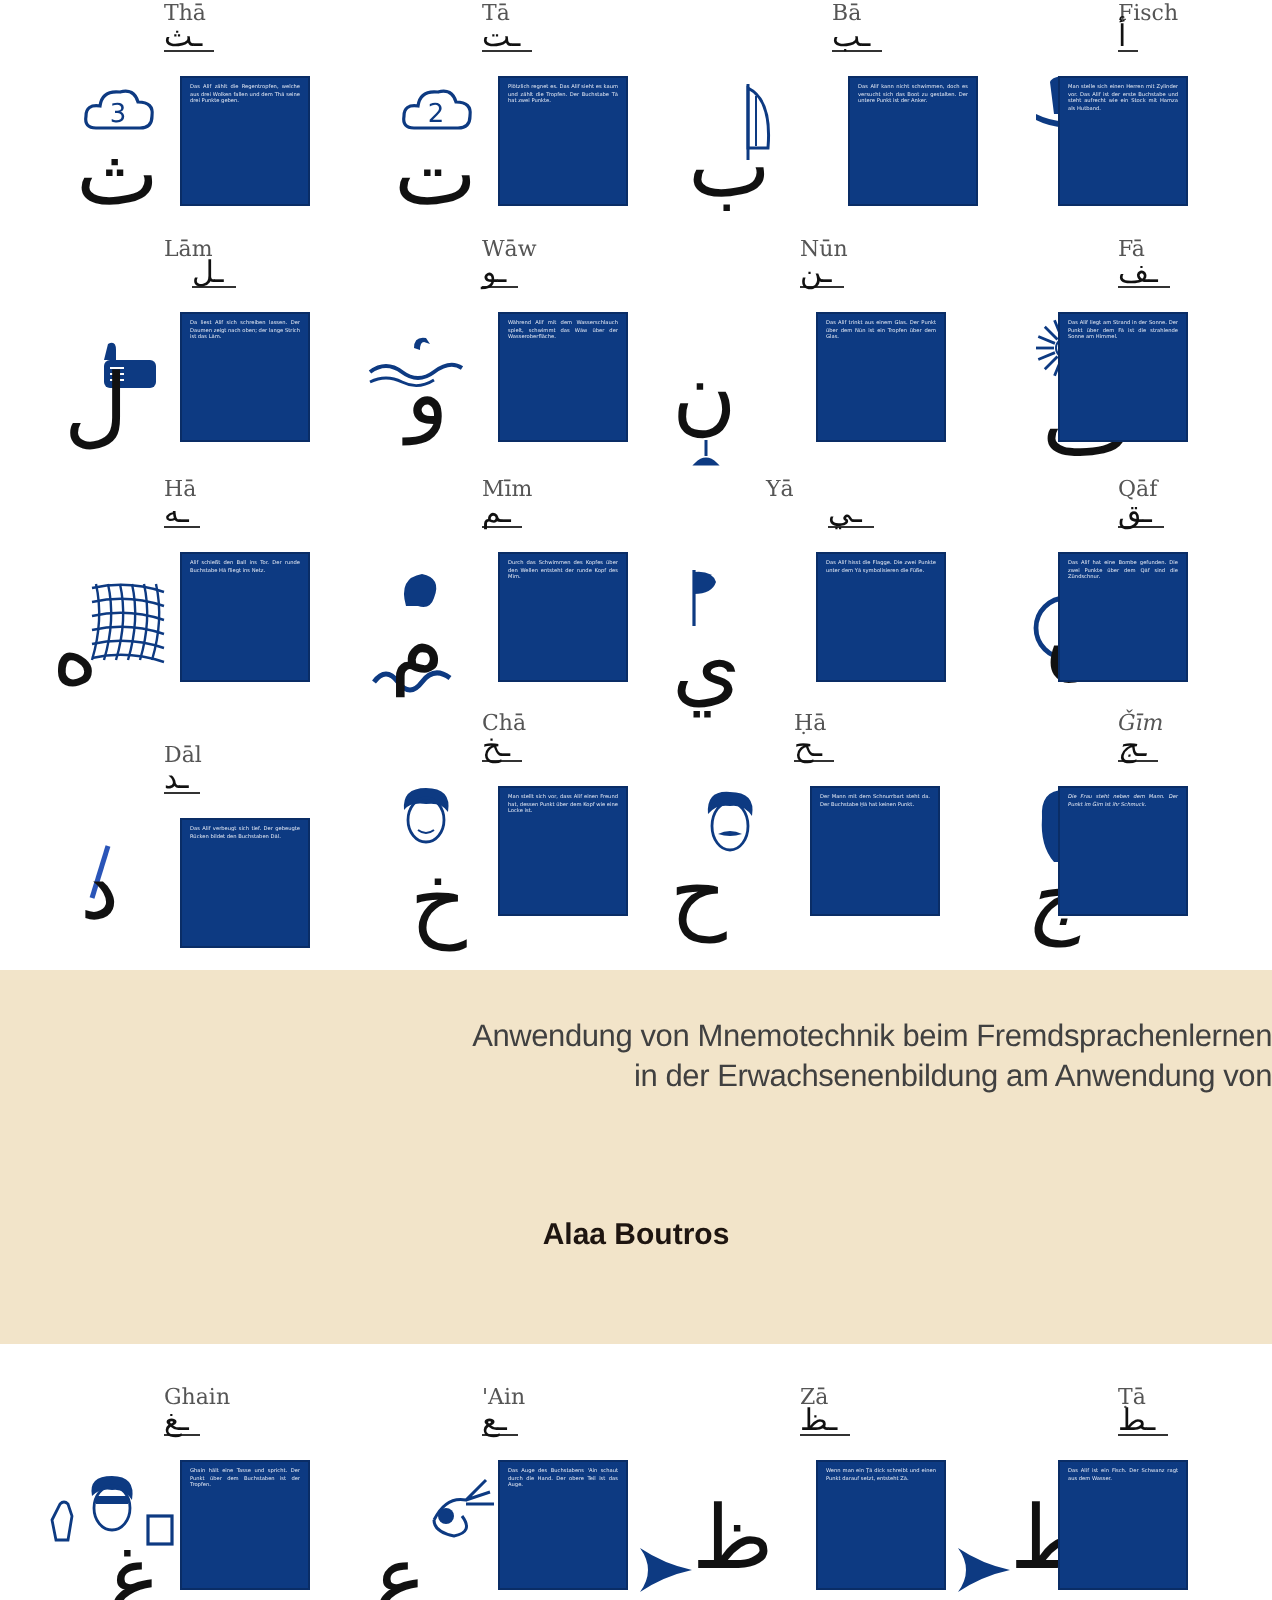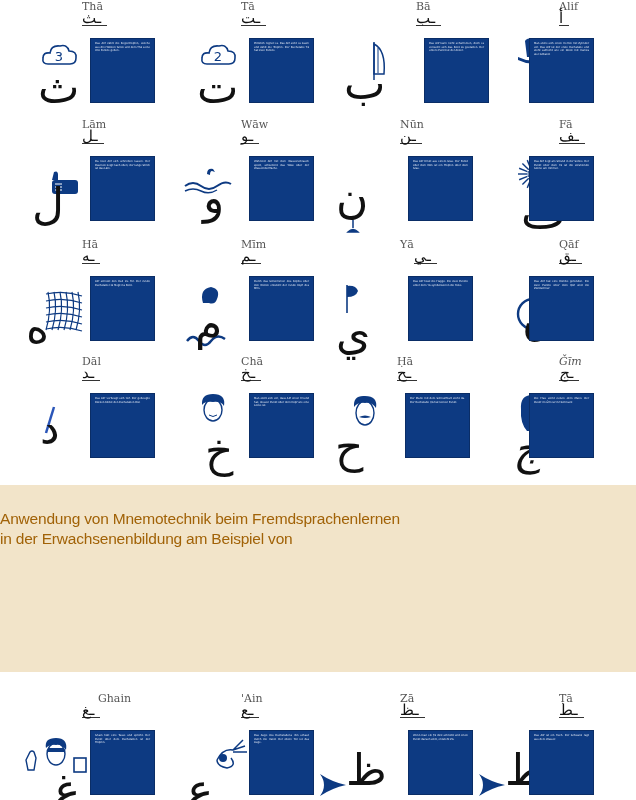--- a/index.html
+++ b/index.html
@@ -6,21 +6,21 @@
   body { width:636px; height:800px; background:#ffffff; position:relative; overflow:hidden; font-family:"DejaVu Serif", serif; }
   .grid { position:absolute; left:0; width:636px; }
   .cell { position:absolute; width:159px; height:120px; }
   .name { position:absolute; top:0; font-family:"DejaVu Serif", serif; font-size:11px; color:#555; white-space:nowrap;text-align:right; }
   .form { position:absolute; top:12px; font-size:15px; color:#111; border-bottom:1px solid #333; line-height:13px; padding:0 6px 0 0; direction:rtl; }
   .glyph { position:absolute; font-family:"DejaVu Sans", sans-serif; color:#111; font-size:44px; line-height:44px; }
   .box { position:absolute; top:38px; width:65px; height:65px; background:#0d3a82; border:1px solid #0a2d66; box-sizing:border-box; padding:3px 4px; overflow:hidden; }
   .box span { display:block; font-family:"DejaVu Sans", sans-serif; font-size:2.6px; line-height:3.7px; color:#e8edf7; text-align:justify; }
   .pic { position:absolute; }
   .band { position:absolute; left:0; top:485px; width:636px; height:187px; background:#f2e4c9; }
-  .title { position:absolute; left:0; top:24px; width:636px; text-align:left; font-family:"Liberation Sans", sans-serif; font-size:15.5px; line-height:20px; color:#a16207; letter-spacing:-0.2px; }
+  .title { position:absolute; left:0; top:24px; width:636px; text-align:right; font-family:"Liberation Sans", sans-serif; font-size:15.5px; line-height:20px; color:#404040; letter-spacing:-0.2px; }
   .author { position:absolute; left:0; top:124px; width:636px; text-align:center; font-family:"Liberation Sans", sans-serif; font-weight:bold; font-size:15px; color:#1e1510; }
 </style>
 </head>
 <body>
 
 <div id="pages">
     <div class="grid" style="top: 0px;">
       <div class="cell" style="left: 0px;">
       <div class="name" style="left:82px">Thā</div>
       <div class="form" style="left:82px">ـث</div>
@@ -52,37 +52,37 @@
             <path d="M8 2 L8 40" stroke="#0d3a82" stroke-width="1.5"></path>
             <path d="M8 4 Q20 10 18 34 L8 34 Z" fill="none" stroke="#0d3a82" stroke-width="1.5"></path>
             <path d="M12 8 L12 33" stroke="#0d3a82" stroke-width="1"></path>
           </svg></div>
       <div class="glyph" style="left:10px; top:62px">ب</div>
       <div class="box" style="left:90px">
         <span>Das Alif kann nicht schwimmen, doch es versucht sich das Boot zu gestalten. Der untere Punkt ist der Anker.</span>
       </div>
       </div>
       <div class="cell" style="left: 477px;">
-      <div class="name" style="left:82px">Alif</div>
+      <div class="name" style="left:82px">Fisch</div>
       <div class="form" style="left:82px">أ</div>
       <div class="pic" style="left:40px; top:37px"><svg width="34" height="30" viewBox="0 0 34 30">
             <path d="M8 4 Q9 1 17 1 Q26 1 26 4 L24 20 L10 20 Z" fill="#0d3a82"></path>
             <path d="M1 20 Q17 28 33 18 L33 21 Q17 31 1 23 Z" fill="#0d3a82"></path>
             <path d="M14 10 q4 -2 5 2 q-3 1 -4 4" stroke="#fff" stroke-width="1.3" fill="none"></path>
           </svg></div>
       <div class="glyph" style="left:50px; top:60px">أ</div>
       <div class="box" style="left:52px">
         <span>Man stelle sich einen Herren mit Zylinder vor. Das Alif ist der erste Buchstabe und steht aufrecht wie ein Stock mit Hamza als Hutband.</span>
       </div>
       </div>
     </div>
     <div class="grid" style="top: 118px;">
       <div class="cell" style="left: 0px;">
       <div class="name" style="left:82px">Lām</div>
-      <div class="form" style="left:82px">ـل</div>
+      <div class="form" style="left:96px">ـل</div>
       <div class="pic" style="left:40px; top:52px"><svg width="40" height="30" viewBox="0 0 40 30">
             <rect x="12" y="10" width="26" height="14" rx="3" fill="#0d3a82"></rect>
             <path d="M12 10 L14 2 Q18 0 18 5 L18 10" fill="#0d3a82"></path>
             <g stroke="#fff" stroke-width="1">
               <line x1="15" y1="14" x2="22" y2="14"></line>
               <line x1="15" y1="17" x2="22" y2="17"></line>
               <line x1="15" y1="20" x2="22" y2="20"></line>
             </g>
           </svg></div>
       <div class="glyph" style="left:32px; top:64px">ل</div>
@@ -171,21 +171,21 @@
       <div class="pic" style="left:26px; top:45px"><svg width="44" height="64" viewBox="0 0 44 64">
             <path d="M18 20 Q14 6 26 4 Q36 6 32 16 Q30 22 24 20 Z" fill="#0d3a82"></path>
             <path d="M2 58 Q8 50 14 58 T26 58 T40 56" fill="none" stroke="#0d3a82" stroke-width="2.4"></path>
           </svg></div>
       <div class="glyph" style="left:36px; top:64px">م</div>
       <div class="box" style="left:90px">
         <span>Durch das Schwimmen des Kopfes über den Wellen entsteht der runde Kopf des Mīm.</span>
       </div>
       </div>
       <div class="cell" style="left: 318px;">
-      <div class="name" style="left:82px">Yā</div>
+      <div class="name" style="left:65px">Yā</div>
       <div class="form" style="left:96px">ـي</div>
       <div class="pic" style="left:26px; top:45px"><svg width="16" height="30" viewBox="0 0 16 30">
             <line x1="3" y1="2" x2="3" y2="30" stroke="#0d3a82" stroke-width="1.6"></line>
             <path d="M3 3 Q12 2 14 8 Q12 14 3 14 Z" fill="#0d3a82"></path>
           </svg></div>
       <div class="glyph" style="left:18px; top:74px">ي</div>
       <div class="box" style="left:90px">
         <span>Das Alif hisst die Flagge. Die zwei Punkte unter dem Yā symbolisieren die Füße.</span>
       </div>
       </div>
@@ -196,21 +196,21 @@
             <circle cx="20" cy="22" r="15" fill="none" stroke="#0d3a82" stroke-width="2.4"></circle>
             <path d="M31 10 l6 -6 M33 12 l7 -2 M31 8 l2 -7" stroke="#0d3a82" stroke-width="1.6"></path>
           </svg></div>
       <div class="glyph" style="left:46px; top:58px">ق</div>
       <div class="box" style="left:52px">
         <span>Das Alif hat eine Bombe gefunden. Die zwei Punkte über dem Qāf sind die Zündschnur.</span>
       </div>
       </div>
     </div>
     <div class="grid" style="top: 355px;">
-      <div class="cell" style="left: 0px;">
+      <div class="cell" style="left: 0px; margin-top: 16px;">
       <div class="name" style="left:82px">Dāl</div>
       <div class="form" style="left:82px">ـد</div>
       <div class="pic" style="left:44px; top:50px"><svg width="12" height="30" viewBox="0 0 12 30">
             <line x1="10" y1="2" x2="2" y2="28" stroke="#2a55b8" stroke-width="2.5"></line>
           </svg></div>
       <div class="glyph" style="left:40px; top:52px">د</div>
       <div class="box" style="left:90px">
         <span>Das Alif verbeugt sich tief. Der gebeugte Rücken bildet den Buchstaben Dāl.</span>
       </div>
       </div>
@@ -247,21 +247,21 @@
             <path d="M15 2 Q3 2 4 16 Q3 30 10 38 L22 38 Q26 28 24 16 Q26 3 15 2 Z" fill="#0d3a82"></path>
           </svg></div>
       <div class="glyph" style="left:36px; top:72px">ج</div>
       <div class="box" style="left:52px">
         <span>Die Frau steht neben dem Mann. Der Punkt im Ǧīm ist ihr Schmuck.</span>
       </div>
       </div>
     </div>
     <div class="grid" style="top: 692px;">
       <div class="cell" style="left: 0px;">
-      <div class="name" style="left:98px">Ghain</div>
+      <div class="name" style="left:82px">Ghain</div>
       <div class="form" style="left:82px">ـغ</div>
       <div class="pic" style="left:22px; top:46px"><svg width="70" height="46" viewBox="0 0 70 46">
             <path d="M4 22 l4 -8 q2 -2 4 0 l2 6 l-2 12 l-6 0 z" fill="none" stroke="#0d3a82" stroke-width="1.4"></path>
             <path d="M24 10 Q22 0 34 0 Q46 0 44 12 Q40 6 34 7 Q28 6 24 10Z" fill="#0d3a82"></path>
             <ellipse cx="34" cy="16" rx="9" ry="11" fill="none" stroke="#0d3a82" stroke-width="1.4"></ellipse>
             <rect x="26" y="10" width="16" height="4" fill="#0d3a82"></rect>
             <rect x="52" y="20" width="12" height="14" fill="none" stroke="#0d3a82" stroke-width="1.6"></rect>
           </svg></div>
       <div class="glyph" style="left:54px; top:76px">غ</div>
       <div class="box" style="left:90px">
@@ -299,16 +299,17 @@
           </svg></div>
       <div class="glyph" style="left:28px; top:56px">ط</div>
       <div class="box" style="left:52px">
         <span>Das Alif ist ein Fisch. Der Schwanz ragt aus dem Wasser.</span>
       </div>
       </div>
     </div>
     <div class="band">
   <div class="title">
     <div>Anwendung von Mnemotechnik beim Fremdsprachenlernen</div>
-    <div>in der Erwachsenenbildung am Beispiel von</div>
+    <div>in der Erwachsenenbildung am Anwendung von</div>
   </div>
+  <div class="author">Alaa Boutros</div>
     </div>
   </div>
 
 </body></html>

